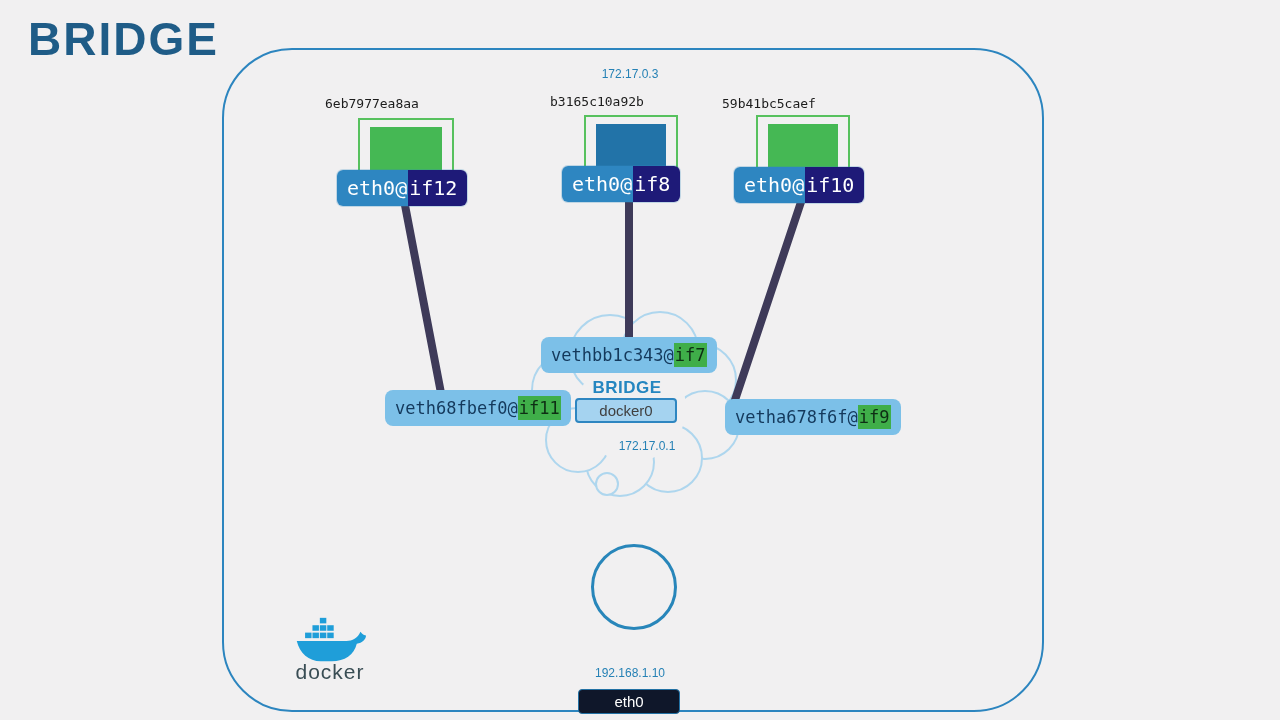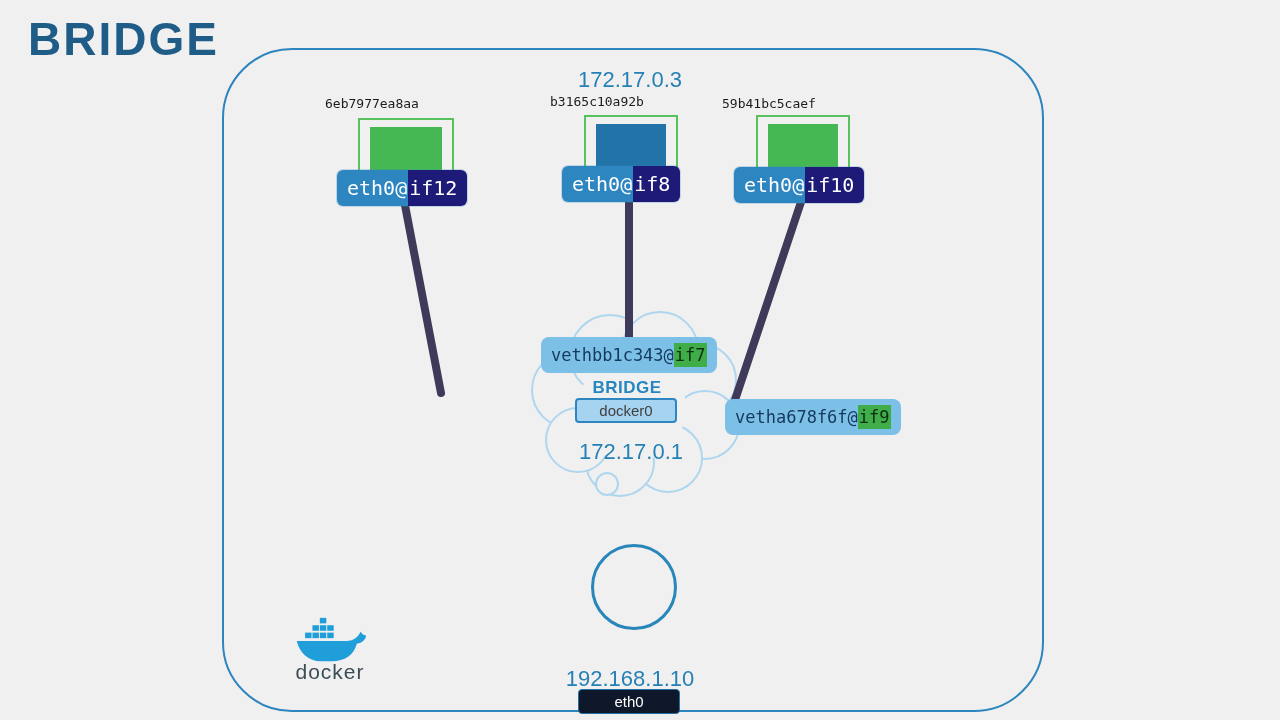--- a/index.html
+++ b/index.html
@@ -51,21 +51,21 @@
   .veth-label{
     position:absolute;background:#7cc0e8;border-radius:8px;
     padding:8px 10px;
     font-family:"DejaVu Sans Mono", monospace;font-size:17px;color:#14395c;
     white-space:nowrap;
   }
   .veth-label .veth-ifnum{background:#3fae49;color:#0e2e14;padding:2px 1px;}
 
   .ip-text{
     position:absolute;width:150px;text-align:center;
-    font-size:22px;color:#2581b5;
+    font-size:12px;color:#2581b5;
   }
 
   .bridge-title{
     position:absolute;left:560px;top:378px;width:134px;text-align:center;
     font-size:17px;font-weight:700;color:#2586c0;letter-spacing:.5px;
   }
   .docker0-box{
     position:absolute;left:575px;top:398px;width:98px;height:21px;
     background:#a5d3f0;border:2px solid #2e86c1;border-radius:4px;
     color:#404040;font-size:15px;text-align:center;line-height:21px;
@@ -141,27 +141,30 @@
     <div class="screen screen-green"></div>
   </div>
   <div class="eth-label" style="left:734px;top:167px;">
     <span class="eth-base">eth0@</span>
       <span class="eth-ifnum">if10</span>
   </div>
 
   <div class="veth-label" style="left:541px;top:337px;">
     <span>vethbb1c343@</span><span class="veth-ifnum">if7</span>
   </div>
+  <div class="veth-label" style="left:385px;top:390px;">
+    <span>veth68fbef0@</span><span class="veth-ifnum">if11</span>
+  </div>
   <div class="veth-label" style="left:725px;top:399px;">
     <span>vetha678f6f@</span><span class="veth-ifnum">if9</span>
   </div>
 
   <div class="bridge-title">BRIDGE</div>
   <div class="docker0-box">docker0</div>
-  <div class="ip-text" style="left:556px;top:439px;">172.17.0.1</div>
+  <div class="ip-text" style="left:572px;top:439px;">172.17.0.1</div>
 
   <div class="empty-circle"></div>
 
   <svg class="docker-logo" viewBox="0 0 80 52">
     <g fill="#1f9ed9">
       <rect x="29" y="2" width="7" height="6"></rect>
       <rect x="21" y="10" width="7" height="6"></rect>
       <rect x="29" y="10" width="7" height="6"></rect>
       <rect x="37" y="10" width="7" height="6"></rect>
       <rect x="13" y="18" width="7" height="6"></rect>

